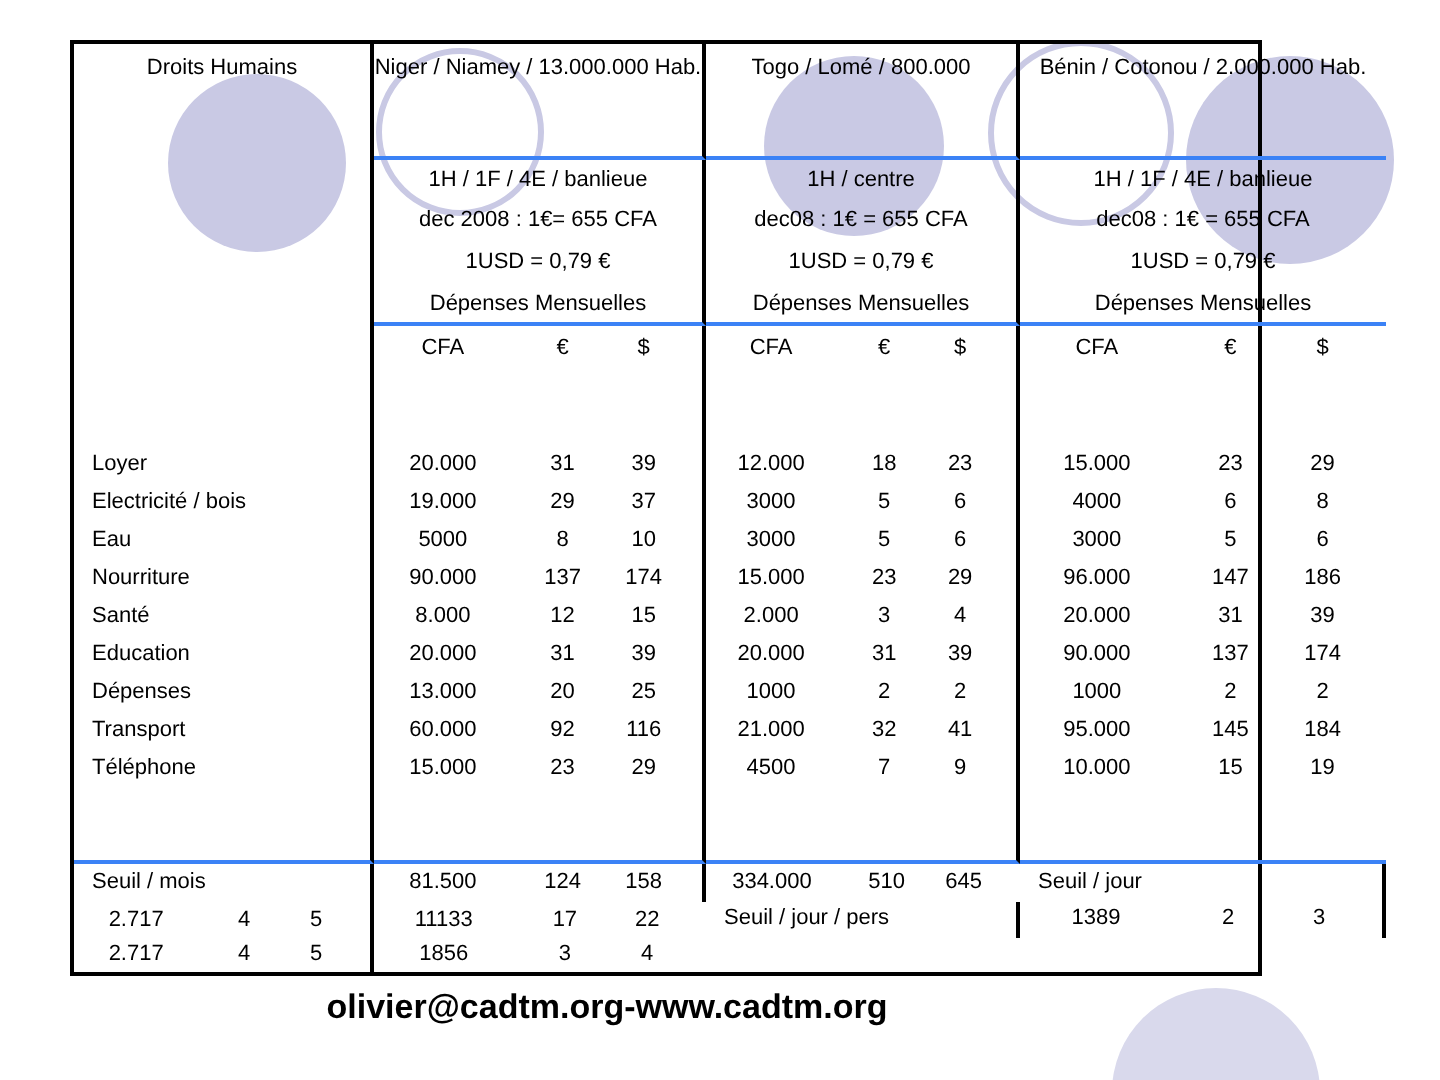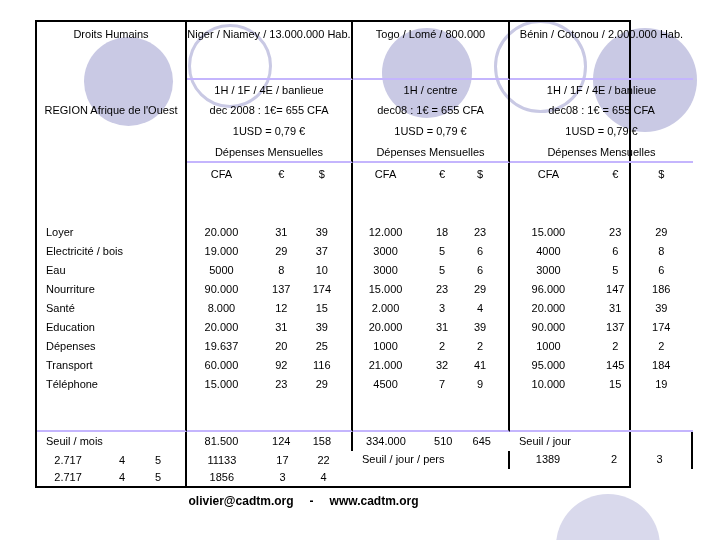--- a/index.html
+++ b/index.html
@@ -22,54 +22,53 @@
   
   .tbl {
     position:absolute; left:35px; top:20px; width:596px; height:468px;
     border:2px solid #000; box-sizing:border-box; z-index:1;
     display:grid;
     grid-template-columns:150px 166px 157px 183px;
     grid-template-rows:58px 20px 21px 21px 21px 22px 38px repeat(9,19px) 38px 19px 18px 17px;
   }
   .c   { box-sizing:border-box; }
   .br  { border-right:2px solid #000; }
-  .bb  { border-bottom:2px solid #c4b5fd; }
+  .bb  { border-bottom:2px solid #3b82f6; }
   .hdr { text-align:center; padding-top:6px; white-space:nowrap; }
   .info{ text-align:center; line-height:21px; white-space:nowrap; }
   .lbl { padding-left:9px; line-height:19px; white-space:nowrap; }
   .cellA { position:relative; grid-row:1 / 8; grid-column:1; }
   .title { text-align:center; padding-top:6px; }
   .region{ position:absolute; top:82px; left:0; right:0; text-align:center; white-space:nowrap; }
   .trio { display:grid; grid-template-columns:42% 31% 27%; line-height:19px; }
   .trio span { text-align:center; white-space:nowrap; }
   .trio span:nth-child(3){ padding-right:14px; box-sizing:border-box; }
   .cur  { line-height:22px; }
   .sm   { line-height:16px; }
 
   .footer {
     position:absolute; left:0; top:494px; width:607px; z-index:1;
-    display:flex; justify-content:center; gap:16px;
-    font-weight:bold; font-size:12px;
+    display:flex; justify-content:center; 
+    font-weight:bold; font-size:17px;
   }
 </style>
 </head>
 <body>
 
 <div class="wm wm-fill wm1"></div>
 <div class="wm wm-ring wm2"></div>
 <div class="wm wm-fill wm3"></div>
 <div class="wm wm-ring wm4"></div>
 <div class="wm wm-fill wm5"></div>
 <div class="wm wm-fill wm6"></div>
 
 <div class="tbl">
 
   <div class="c br cellA">
     <div class="title">Droits Humains</div>
-    <div class="region">REGION Afrique de l'Ouest</div>
   </div>
 
   <div class="c br bb hdr">Niger / Niamey / 13.000.000 Hab.</div>
   <div class="c br bb hdr">Togo / Lomé / 800.000</div>
   <div class="c bb hdr">Bénin / Cotonou / 2.000.000 Hab.</div>
 
   <div class="c br info">1H / 1F / 4E / banlieue</div>
   <div class="c br info">1H / centre</div>
   <div class="c info">1H / 1F / 4E / banlieue</div>
 
@@ -202,21 +201,21 @@
       <span>39</span>
     </div>
   <div class="c trio">
       <span>90.000</span>
       <span>137</span>
       <span>174</span>
     </div>
 
   <div class="c br lbl">Dépenses</div>
   <div class="c br trio">
-      <span>19.637</span>
+      <span>13.000</span>
       <span>20</span>
       <span>25</span>
     </div>
   <div class="c br trio">
       <span>1000</span>
       <span>2</span>
       <span>2</span>
     </div>
   <div class="c trio">
       <span>1000</span>

